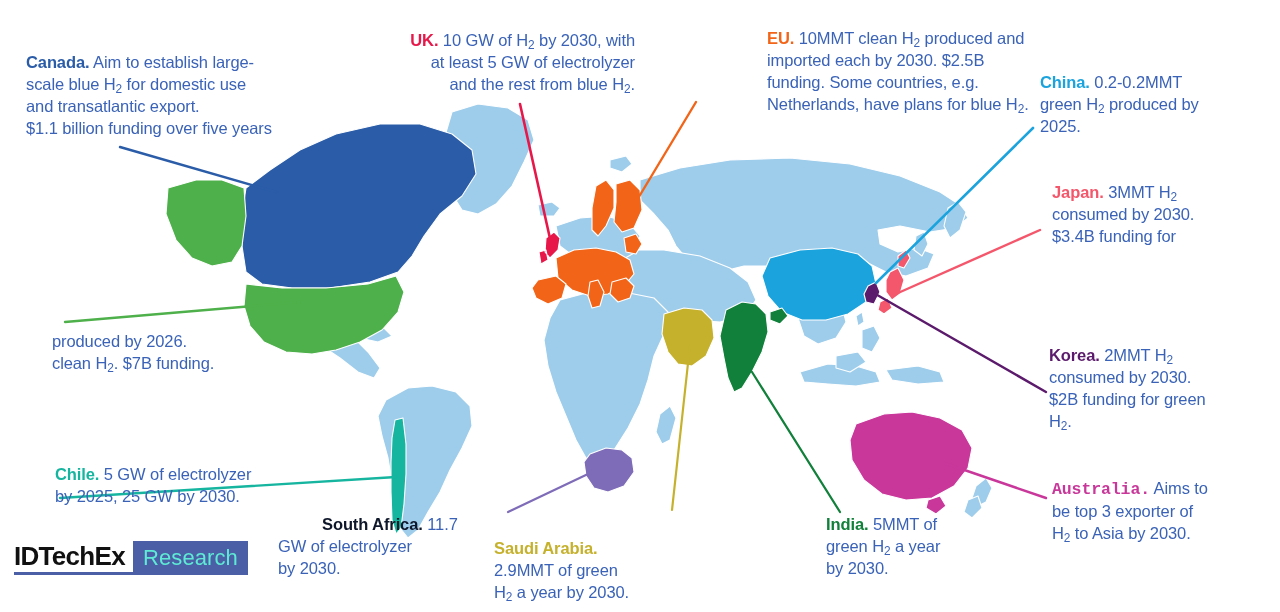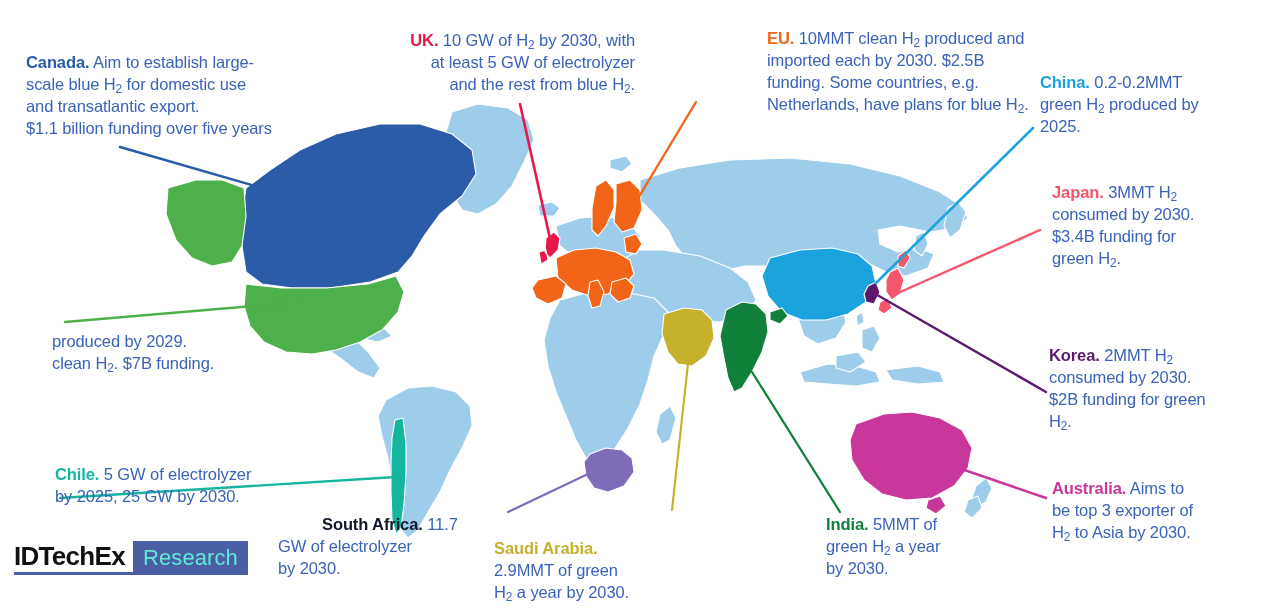--- a/index.html
+++ b/index.html
@@ -150,21 +150,21 @@
     </g>
   </svg>
 
   <div class="callout" style="left:26px; top:52px; width:300px;">
       <div><span class="lead" style="color: rgb(42, 92, 168);">Canada.</span><span> Aim to establish large-</span></div>
       <div><span>scale blue H</span><sub>2</sub><span> for domestic use</span></div>
       <div><span>and transatlantic export.</span></div>
       <div><span>$1.1 billion funding over five years</span></div>
     </div>
   <div class="callout" style="left:52px; top:331px; width:250px;">
-      <div><span>produced by 2029.</span></div>
+      <div><span>produced by 2026.</span></div>
       <div><span>clean H</span><sub>2</sub><span>. $7B funding.</span></div>
     </div>
   <div class="callout" style="left:55px; top:464px; width:260px;">
       <div><span class="lead" style="color: rgb(21, 181, 160);">Chile.</span><span> 5 GW of electrolyzer</span></div>
       <div><span>by 2025, 25 GW by 2030.</span></div>
     </div>
   <div class="callout" style="left:385px; top:30px; width:250px;text-align:right;">
       <div><span class="lead" style="color: rgb(232, 23, 74);">UK.</span><span> 10 GW of H</span><sub>2</sub><span> by 2030, with</span></div>
       <div><span>at least 5 GW of electrolyzer</span></div>
       <div><span>and the rest from blue H</span><sub>2</sub><span>.</span></div>
@@ -177,30 +177,29 @@
     </div>
   <div class="callout" style="left:1040px; top:72px; width:230px;">
       <div><span class="lead" style="color: rgb(27, 163, 221);">China.</span><span> 0.2-0.2MMT</span></div>
       <div><span>green H</span><sub>2</sub><span> produced by</span></div>
       <div><span>2025.</span></div>
     </div>
   <div class="callout" style="left:1052px; top:182px; width:215px;">
       <div><span class="lead" style="color: rgb(244, 87, 107);">Japan.</span><span> 3MMT H</span><sub>2</sub></div>
       <div><span>consumed by 2030.</span></div>
       <div><span>$3.4B funding for</span></div>
-      <div><span>green H</span><sub>2</sub><span>.</span></div>
     </div>
   <div class="callout" style="left:1049px; top:345px; width:220px;">
       <div><span class="lead" style="color: rgb(91, 26, 107);">Korea.</span><span> 2MMT H</span><sub>2</sub></div>
       <div><span>consumed by 2030.</span></div>
       <div><span>$2B funding for green</span></div>
       <div><span>H</span><sub>2</sub><span>.</span></div>
     </div>
   <div class="callout" style="left:1052px; top:478px; width:210px;">
-      <div><span class="lead" style="color: rgb(201, 55, 155);">Australia.</span><span> Aims to</span></div>
+      <div><span class="lead" style="color: rgb(201, 55, 155); font-family: Liberation Mono, monospace;">Australia.</span><span> Aims to</span></div>
       <div><span>be top 3 exporter of</span></div>
       <div><span>H</span><sub>2</sub><span> to Asia by 2030.</span></div>
     </div>
   <div class="callout" style="left:278px; top:514px; width:215px;">
       <div><span class="lead" style="color: #0f172a; margin-left: 44px;">South Africa.</span><span> 11.7</span></div>
       <div><span>GW of electrolyzer</span></div>
       <div><span>by 2030.</span></div>
     </div>
   <div class="callout" style="left:494px; top:514px; width:200px;margin-top:24px;">
       <div><span class="lead" style="color: rgb(197, 177, 44);">Saudi Arabia.</span></div>

